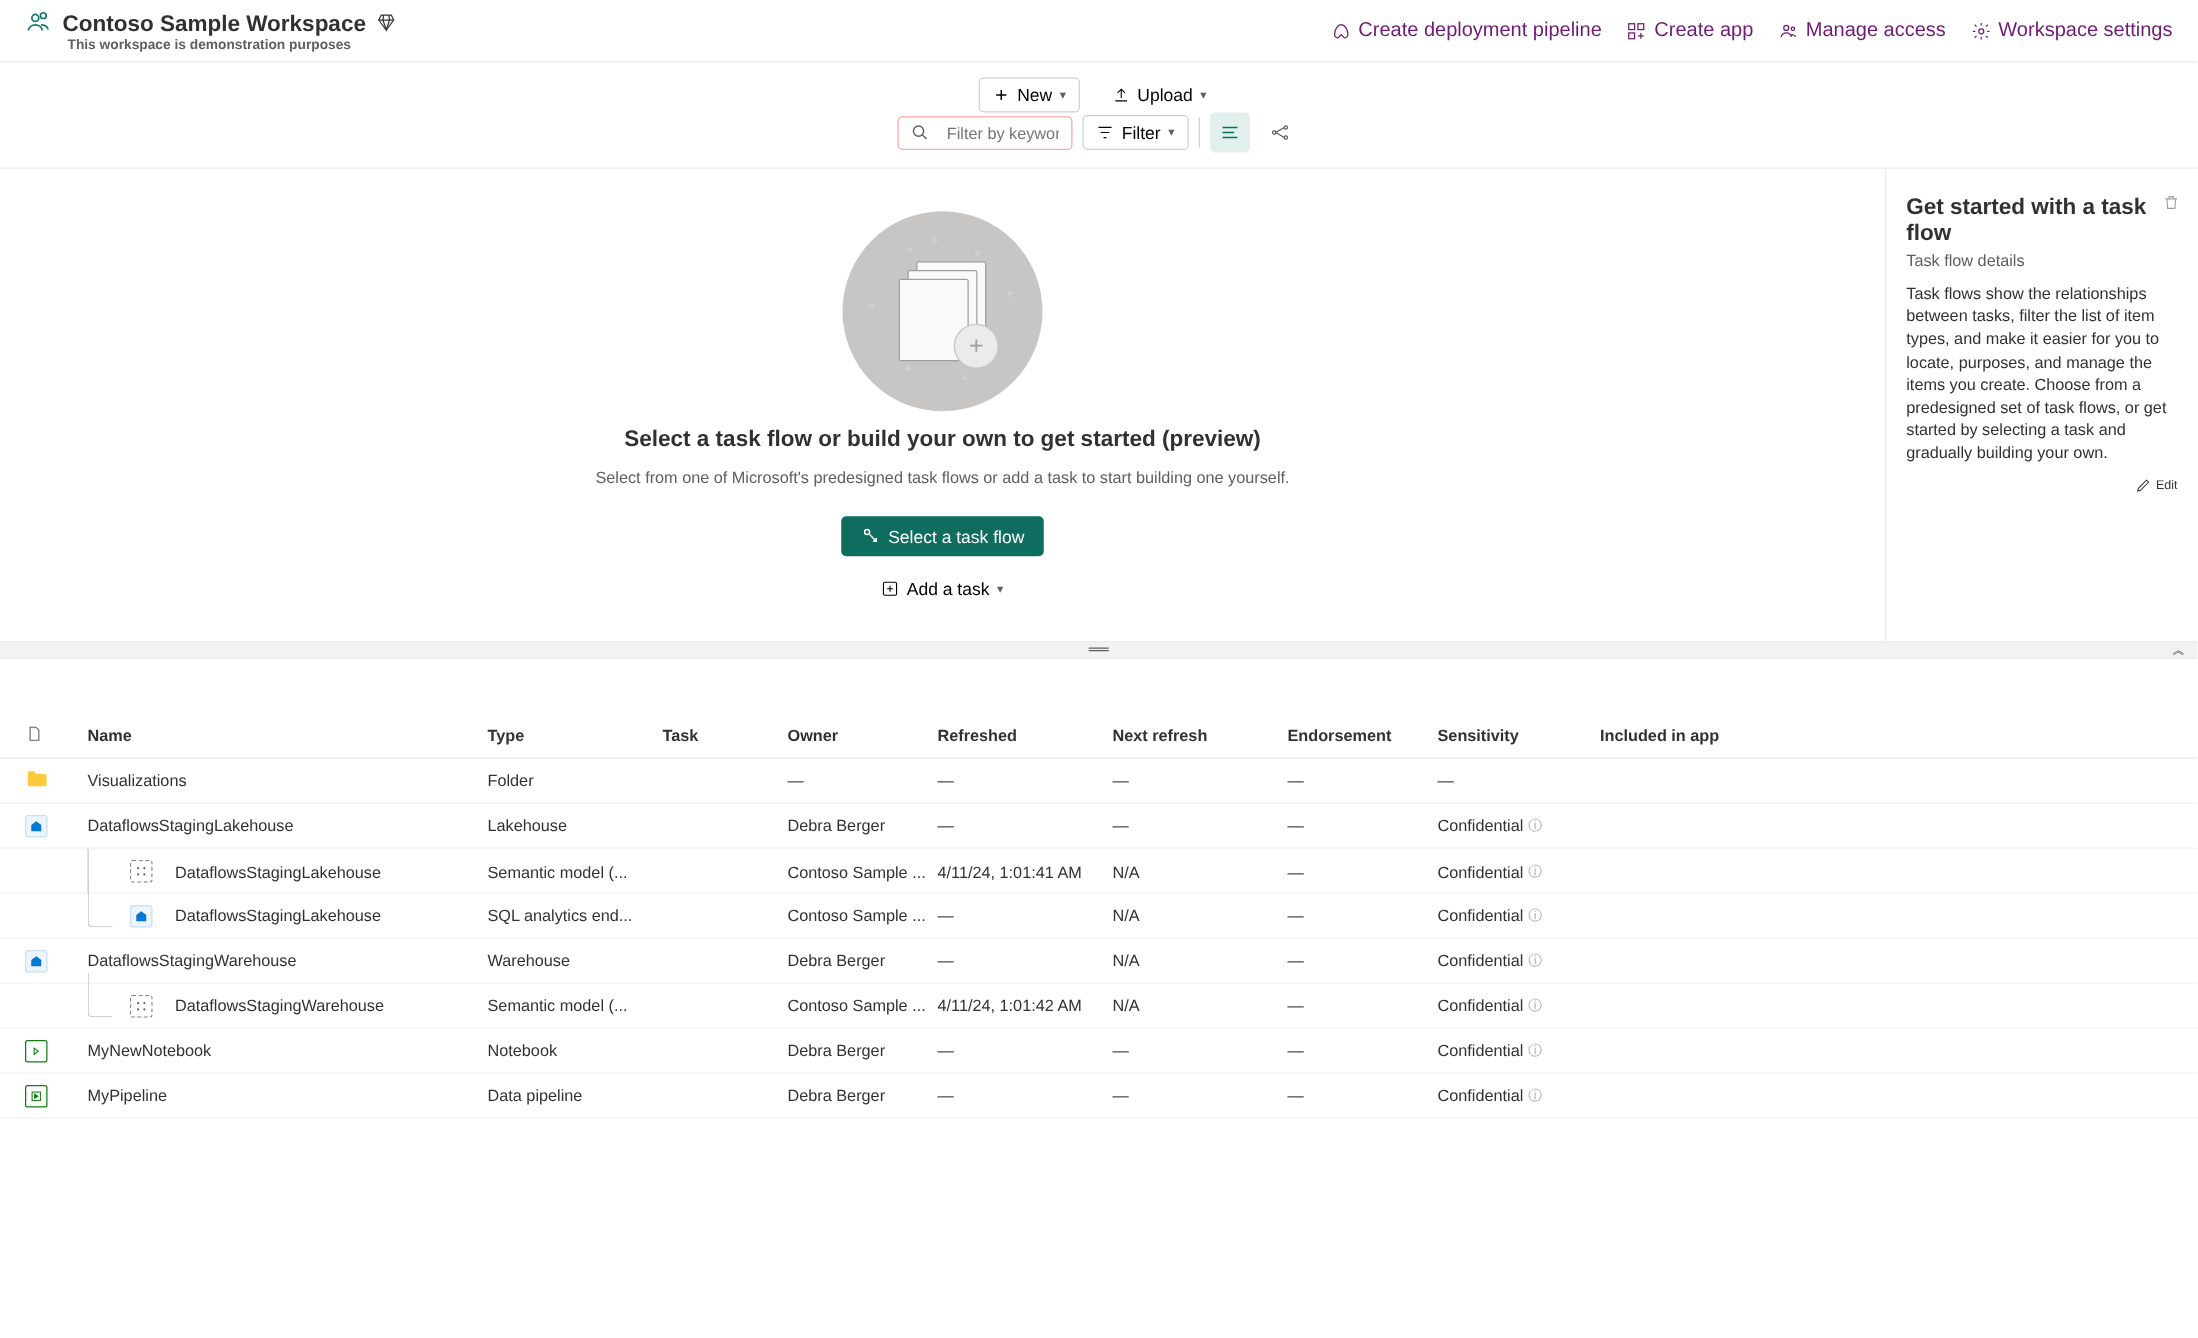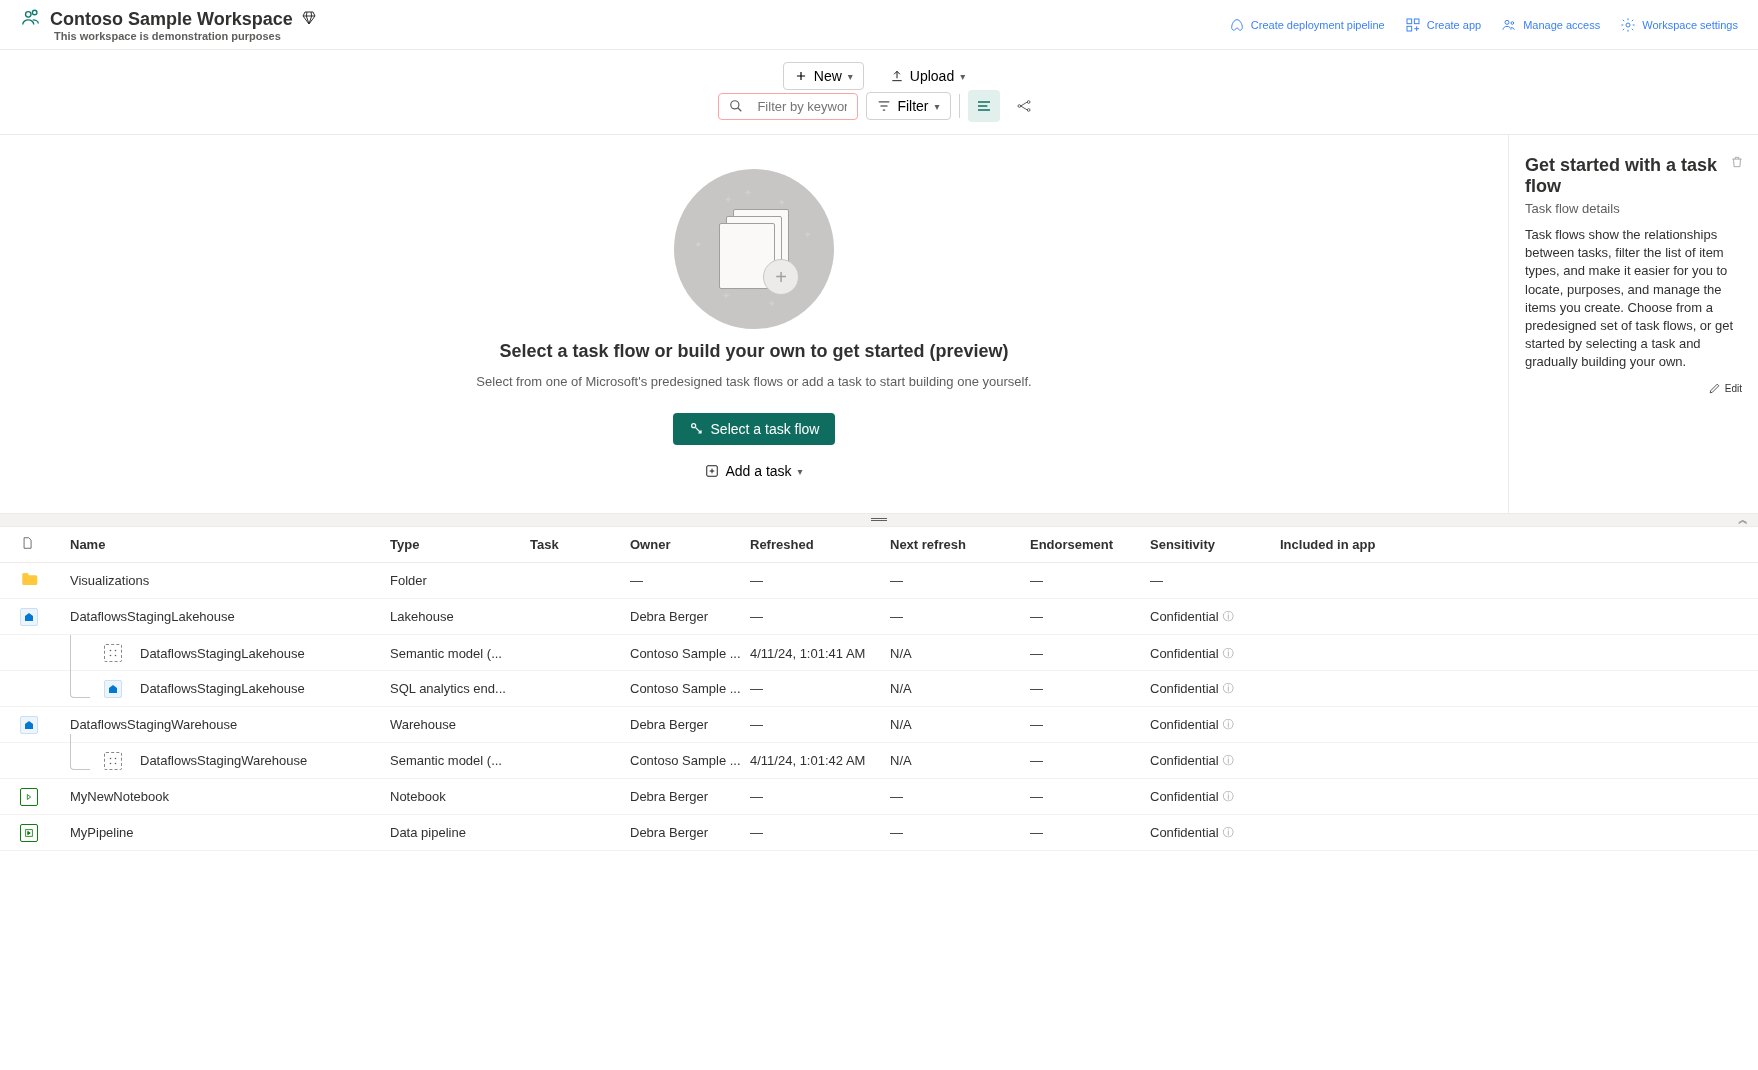--- a/index.html
+++ b/index.html
@@ -4,21 +4,21 @@
 <style>
 * { box-sizing: border-box; margin: 0; padding: 0; }
 body { font-family: "Segoe UI", -apple-system, sans-serif; font-size: 14px; color: #323130; background: #fff; }
 .header { display: flex; align-items: center; justify-content: space-between; padding: 8px 20px; border-bottom: 1px solid #edebe9; height: 50px; }
 .ws-icon { color: #0f7b6c; }
 .ws-title { font-size: 18px; font-weight: 600; }
 .ws-sub { font-size: 11px; color: #605e5c; margin-left: 34px; margin-top: -2px; font-weight: bold; }
 .header-title-block { display: flex; flex-direction: column; }
 .title-row { display: flex; align-items: center; gap: 8px; }
 .header-right { display: flex; gap: 20px; align-items: center; }
-.header-action { display: flex; align-items: center; gap: 6px; cursor: pointer; color: #3b82f6; font-size: 11px; }
+.header-action { display: flex; align-items: center; gap: 6px; cursor: pointer; color: #701a75; font-size: 16px; }
 .toolbar { display: flex; align-items: center; justify-content: space-between; padding: 12px 20px; border-bottom: 1px solid #edebe9; flex-direction: column; }
 .toolbar-left { display: flex; gap: 16px; align-items: center; }
 .btn { display: inline-flex; align-items: center; gap: 6px; padding: 5px 10px; border: 1px solid #d1d1d1; border-radius: 4px; background: #fff; cursor: pointer; font-size: 14px; }
 .btn-ghost { border: none; }
 .toolbar-right { display: flex; gap: 8px; align-items: center; }
 .search-box { display: flex; align-items: center; gap: 14px; border: 1px solid #fca5a5; border-radius: 4px; padding: 5px 10px; width: 140px; }
 .search-box input { border: none; outline: none; font-size: 13px; width: 100%; }
 .icon-btn { width: 32px; height: 32px; display: inline-flex; align-items: center; justify-content: center; border-radius: 4px; cursor: pointer; }
 .icon-btn.active { background: #e1f0ed; }
 .divider-v { width: 1px; height: 24px; background: #d1d1d1; }
@@ -41,21 +41,21 @@
 .side-sub { font-size: 13px; color: #605e5c; margin-bottom: 10px; }
 .side-text { font-size: 13px; color: #323130; line-height: 1.4; }
 .side-edit { position: absolute; right: 16px; margin-top: 10px; display: flex; align-items: center; gap: 4px; cursor: pointer; font-size: 10px; }
 .side-delete { position: absolute; top: 20px; right: 14px; color: #a19f9d; cursor: pointer; }
 .splitter { height: 14px; background: #f3f2f1; display: flex; align-items: center; justify-content: center; position: relative; border-top: 1px solid #edebe9; border-bottom: 1px solid #edebe9;}
 .splitter-handle { width: 16px; height: 4px; display: flex; flex-direction: column; gap: 1px; }
 .splitter-line { height: 1px; background: #605e5c; }
 .splitter-chevron { position: absolute; right: 10px; color: #605e5c; font-size: 10px;}
 .table { width: 100%; }
 .table-header, .table-row { display: grid; grid-template-columns: 50px 320px 140px 100px 120px 140px 140px 120px 130px 140px; align-items: center; padding: 0 20px; height: 36px; }
-.table-header { font-weight: 600; font-size: 13px; border-bottom: 1px solid #edebe9; }
+.table-header { font-weight: 600; font-size: 13px; border-bottom: 1px solid #edebe9; margin-top: 44px; }
 .table-row { border-bottom: 1px solid #f3f2f1; font-size: 13px; }
 .cell-name { display: flex; align-items: center; gap: 8px; }
 .item-icon { width: 18px; height: 18px; display: inline-flex; align-items: center; justify-content: center; border-radius: 2px; font-size: 11px; flex-shrink: 0;}
 .icon-lakehouse { background: #eef4fb; color: #0078d4; border: 1px solid #c7e0f4; }
 .icon-warehouse { background: #eef4fb; color: #0078d4; border: 1px solid #c7e0f4; }
 .icon-model { background: #fff; border: 1px dashed #8a8886; color: #605e5c; }
 .icon-sql { background: #eef4fb; color: #0078d4; border: 1px solid #c7e0f4; }
 .icon-notebook { background: #fff; border: 1px solid #107c10; color: #107c10; }
 .icon-pipeline { background: #fff; border: 1px solid #107c10; color: #107c10; }
 .tree-connector { display: inline-block; width: 20px; height: 36px; border-left: 1px solid #c8c6c4; border-bottom: 1px solid #c8c6c4; border-bottom-left-radius: 4px; margin-right: 6px; margin-top: -18px; align-self: flex-start;}

